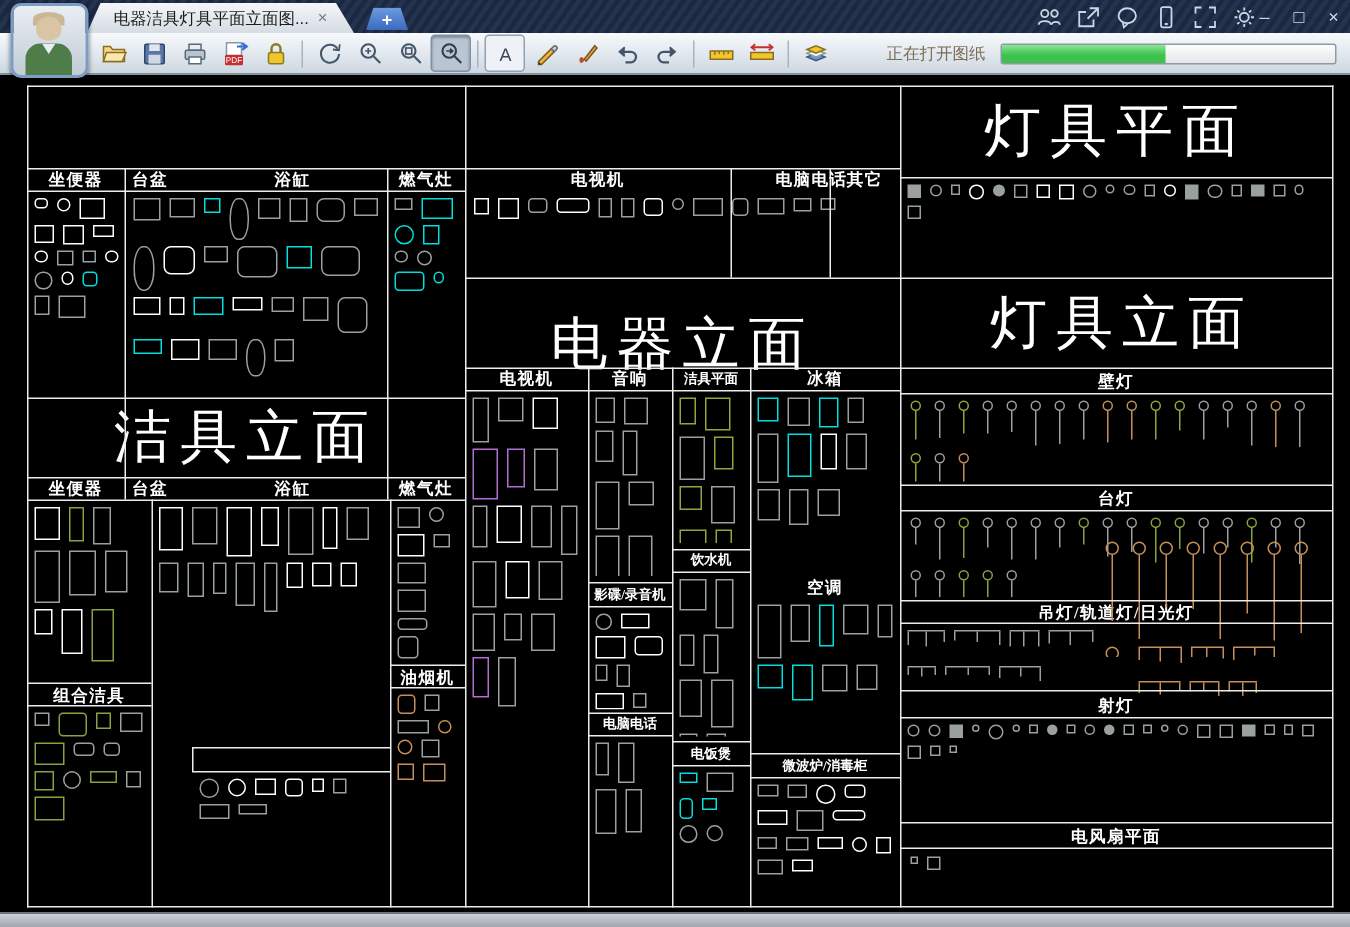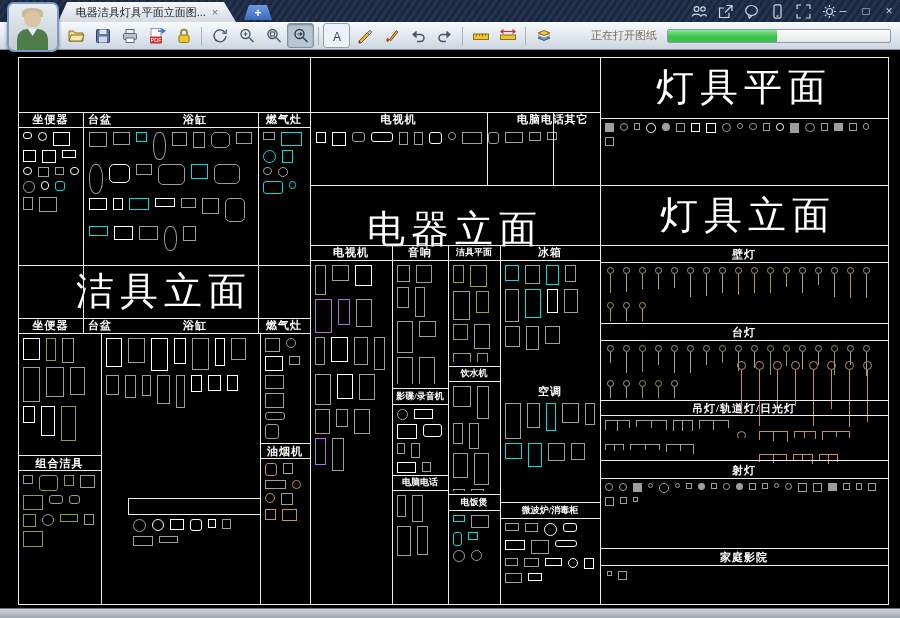--- a/index.html
+++ b/index.html
@@ -285,21 +285,21 @@
   <div class="lbl s9" style="left:392px;top:474px;width:56px;height:17px">电脑电话</div>
   <div class="lbl s9" style="left:448px;top:365px;width:52px;height:17px">饮水机</div>
   <div class="lbl s9" style="left:448px;top:493px;width:52px;height:18px">电饭煲</div>
   <div class="lbl" style="left:500px;top:384px;width:100px;height:15px">空调</div>
   <div class="lbl s9" style="left:500px;top:501px;width:100px;height:18px">微波炉/消毒柜</div>
 
   <div class="lbl" style="left:600px;top:323px;width:288px;height:18px">台灯</div>
   <div class="lbl" style="left:600px;top:245px;width:288px;height:18px">壁灯</div>
   <div class="lbl" style="left:600px;top:400px;width:288px;height:16px">吊灯/轨道灯/日光灯</div>
   <div class="lbl" style="left:600px;top:461px;width:288px;height:18px">射灯</div>
-  <div class="lbl" style="left:600px;top:548px;width:288px;height:18px">家庭影院</div>
+  <div class="lbl" style="left:600px;top:548px;width:288px;height:18px">电风扇平面</div>
 
   <div class="sym" style="left:20px;top:129px;width:62px;height:133px">
       <span class="g" style="width: 8.98827px; height: 7.4335px; border: 1px solid rgb(255, 255, 255); border-radius: 3px;"></span>
       <span class="g" style="width: 9.12504px; height: 9.12504px; border-radius: 50%; border: 1px solid rgb(255, 255, 255);"></span>
       <span class="g" style="width: 17.1779px; height: 13.8341px; border: 1px solid rgb(255, 255, 255);"></span>
       <span class="g" style="width: 13.1136px; height: 12.1958px; border: 1px solid rgb(255, 255, 255);"></span>
       <span class="g" style="width: 14.0821px; height: 12.9023px; border: 1px solid rgb(255, 255, 255);"></span>
       <span class="g" style="width: 13.6481px; height: 7.80586px; border: 1px solid rgb(255, 255, 255);"></span>
       <span class="g" style="width: 8.73704px; height: 8.73704px; border-radius: 50%; border: 1px solid rgb(255, 255, 255);"></span>
       <span class="g" style="width: 11.0859px; height: 10.2879px; border: 1px solid rgb(154, 160, 160);"></span>

